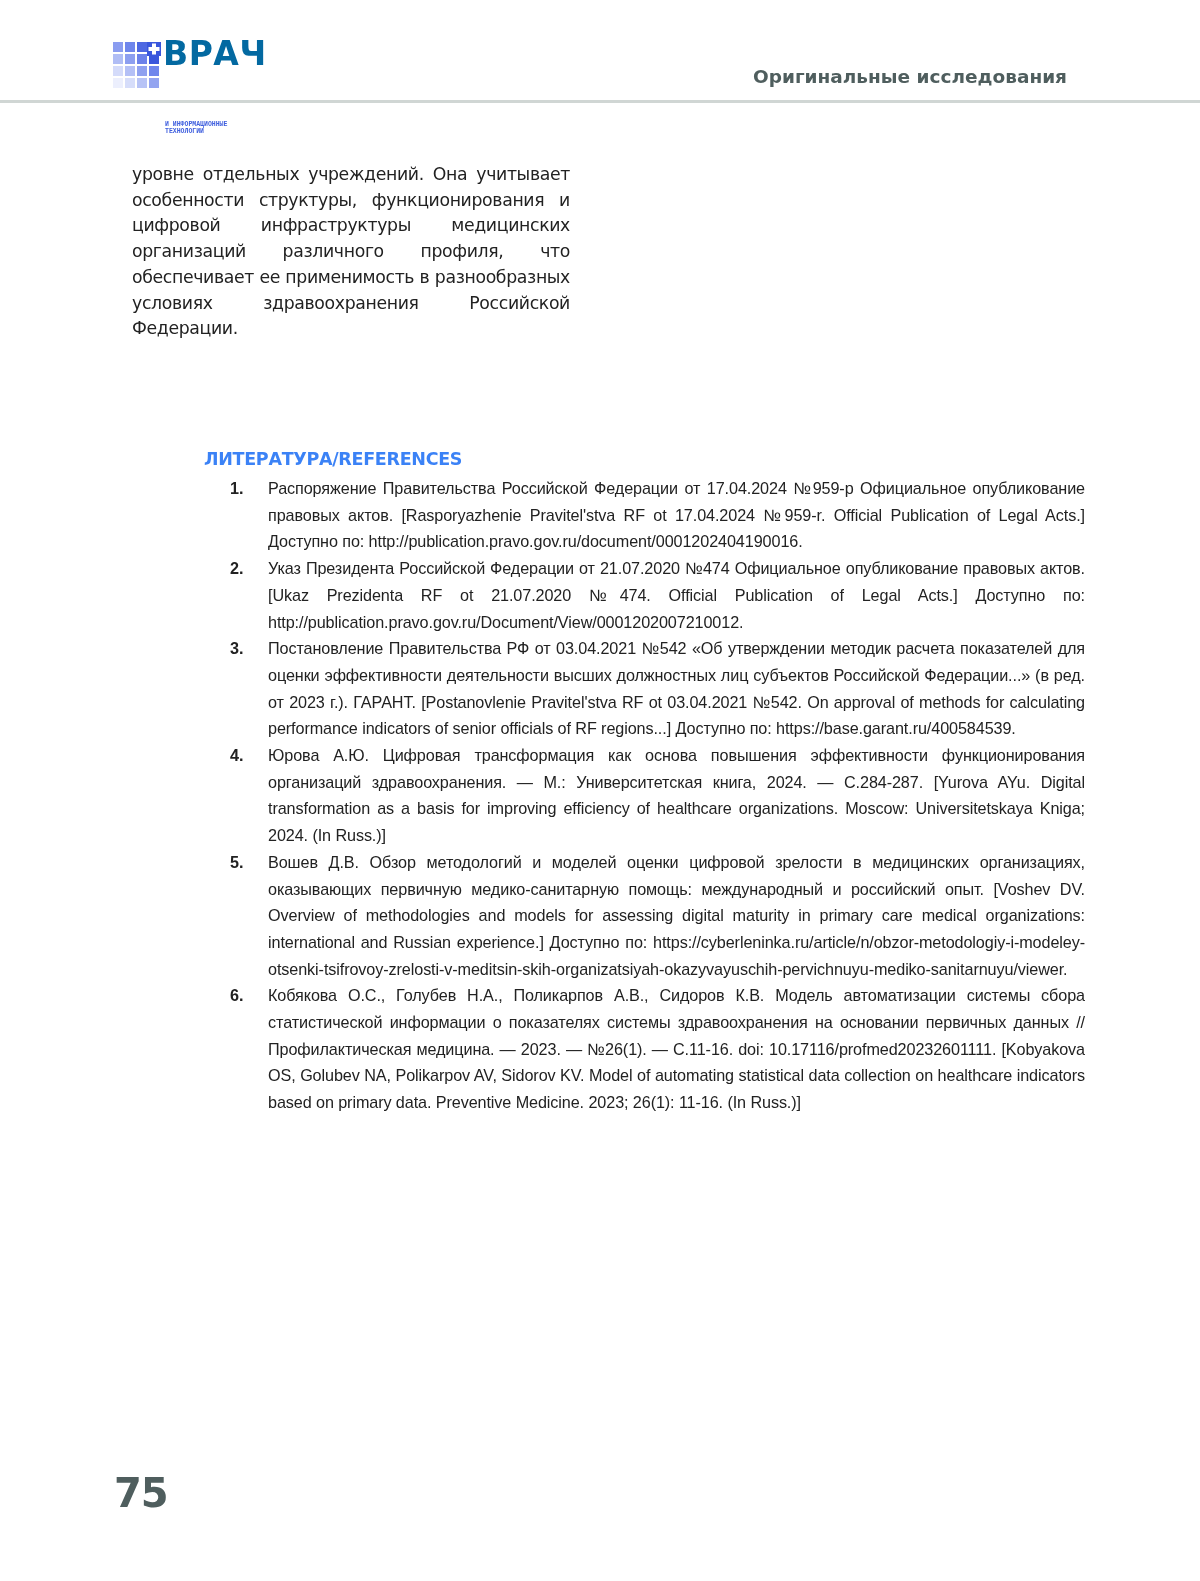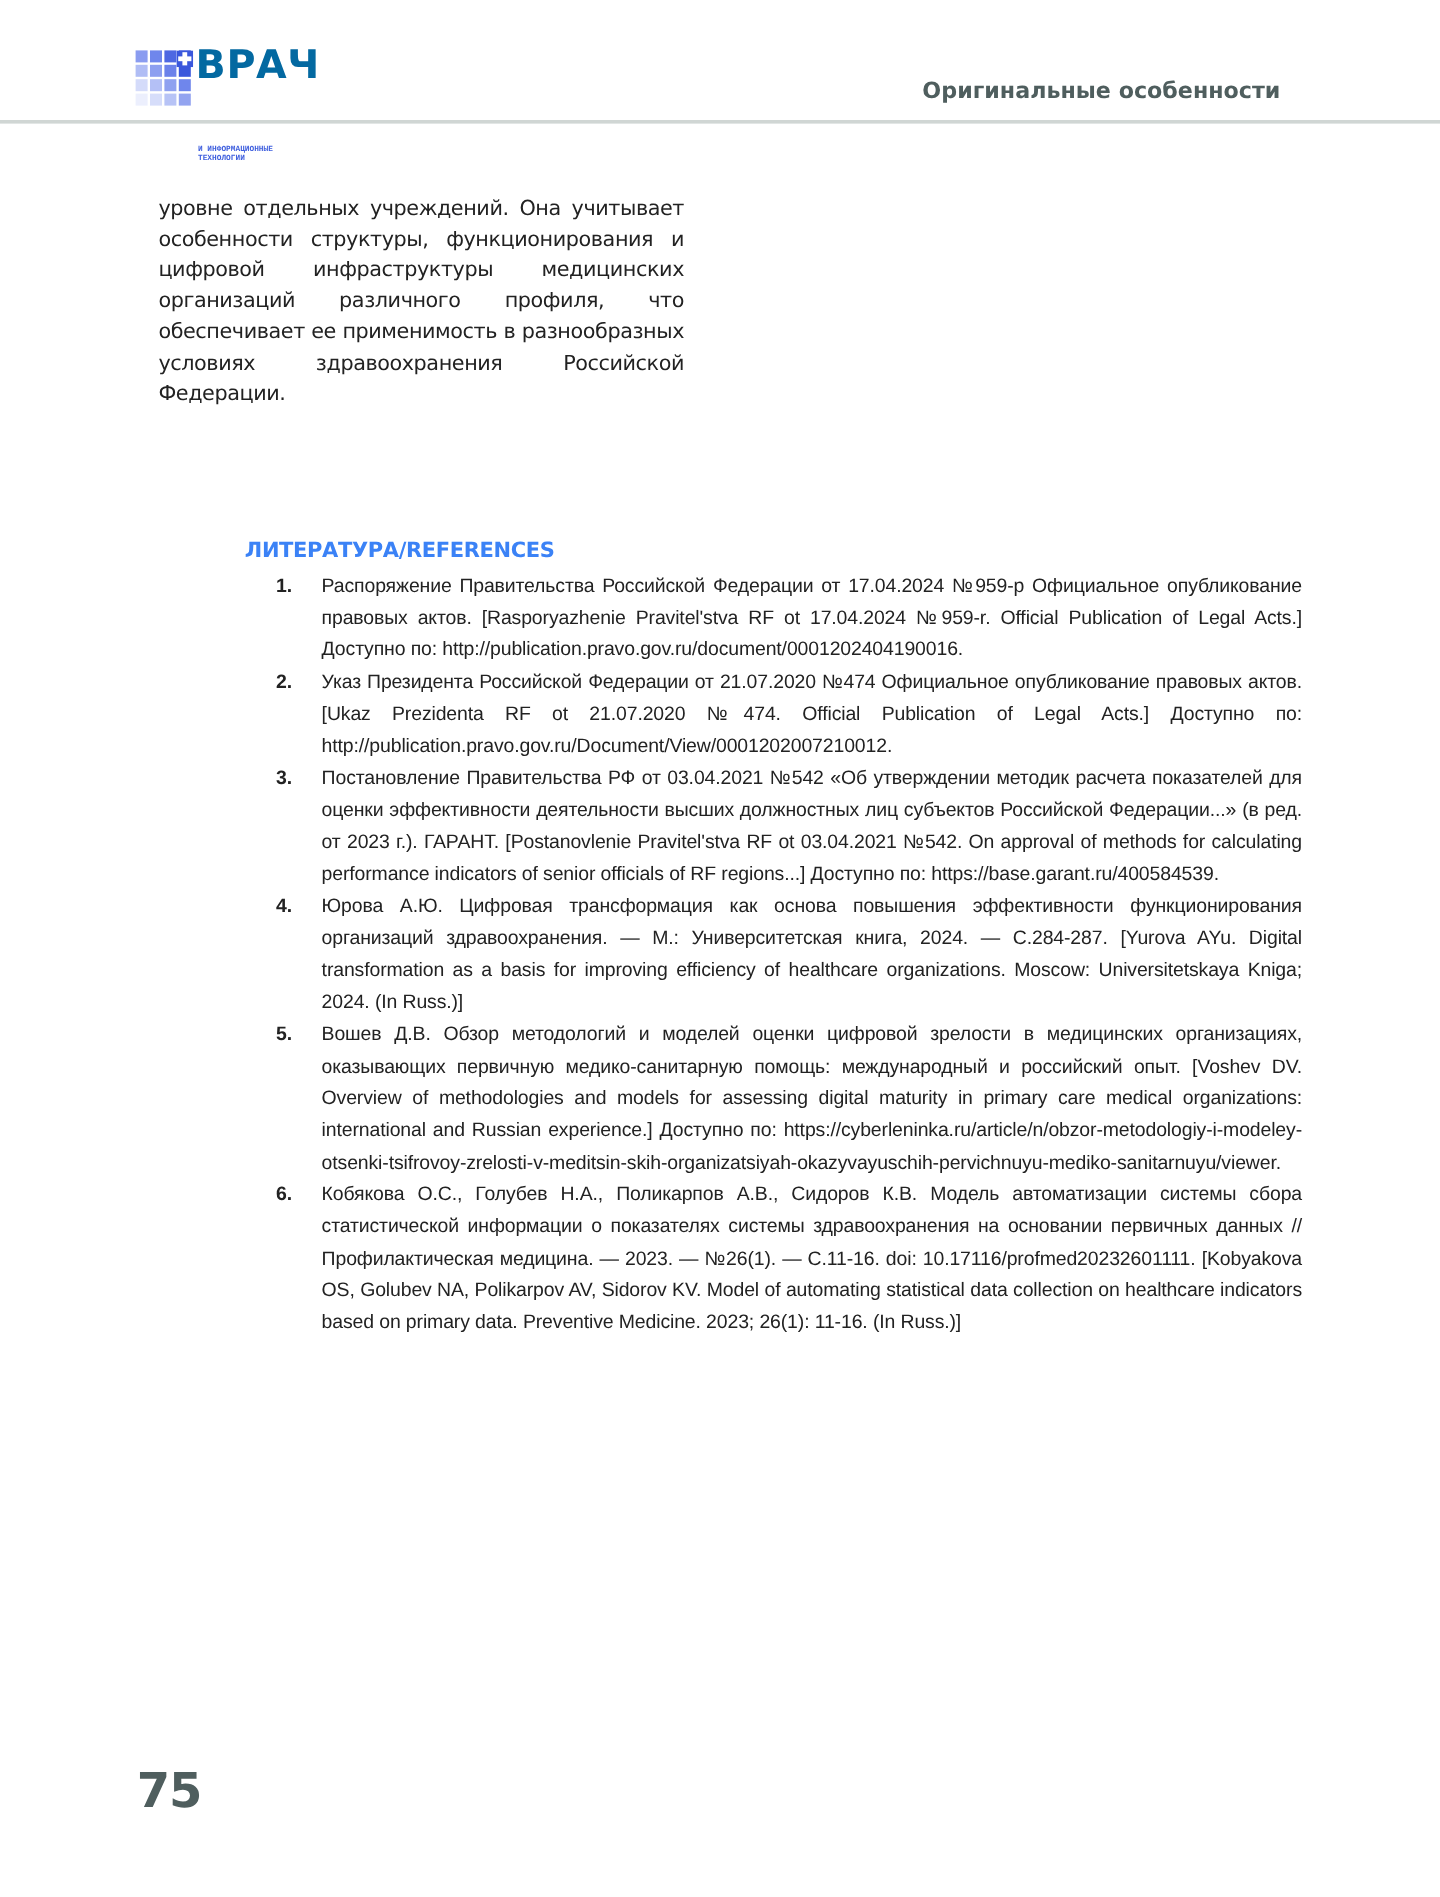--- a/index.html
+++ b/index.html
@@ -54,21 +54,21 @@
       <rect x="0" y="0" width="14" height="14" fill="#3a57dc"></rect>
       <rect x="5" y="1.5" width="4" height="11" fill="#ffffff"></rect>
       <rect x="1.5" y="5" width="11" height="4" fill="#ffffff"></rect>
     </svg>
     <div class="logo-title">ВРАЧ</div>
     <div class="logo-sub">
       <div>и информационные</div>
       <div>технологии</div>
     </div>
   </div>
-  <div class="section-title">Оригинальные особенности</div>
+  <div class="section-title">Оригинальные исследования</div>
   <div class="header-rule"></div>
 </div>
 
 <div class="col col-left">
   <p>уровне отдельных учреждений. Она учитывает особенности структуры, функционирования и цифровой инфраструктуры медицинских организаций различного профиля, что обеспечивает ее применимость в разнообразных условиях здравоохранения Российской Федерации.</p>
 </div>
 
 <div class="col col-right">
 </div>
 

